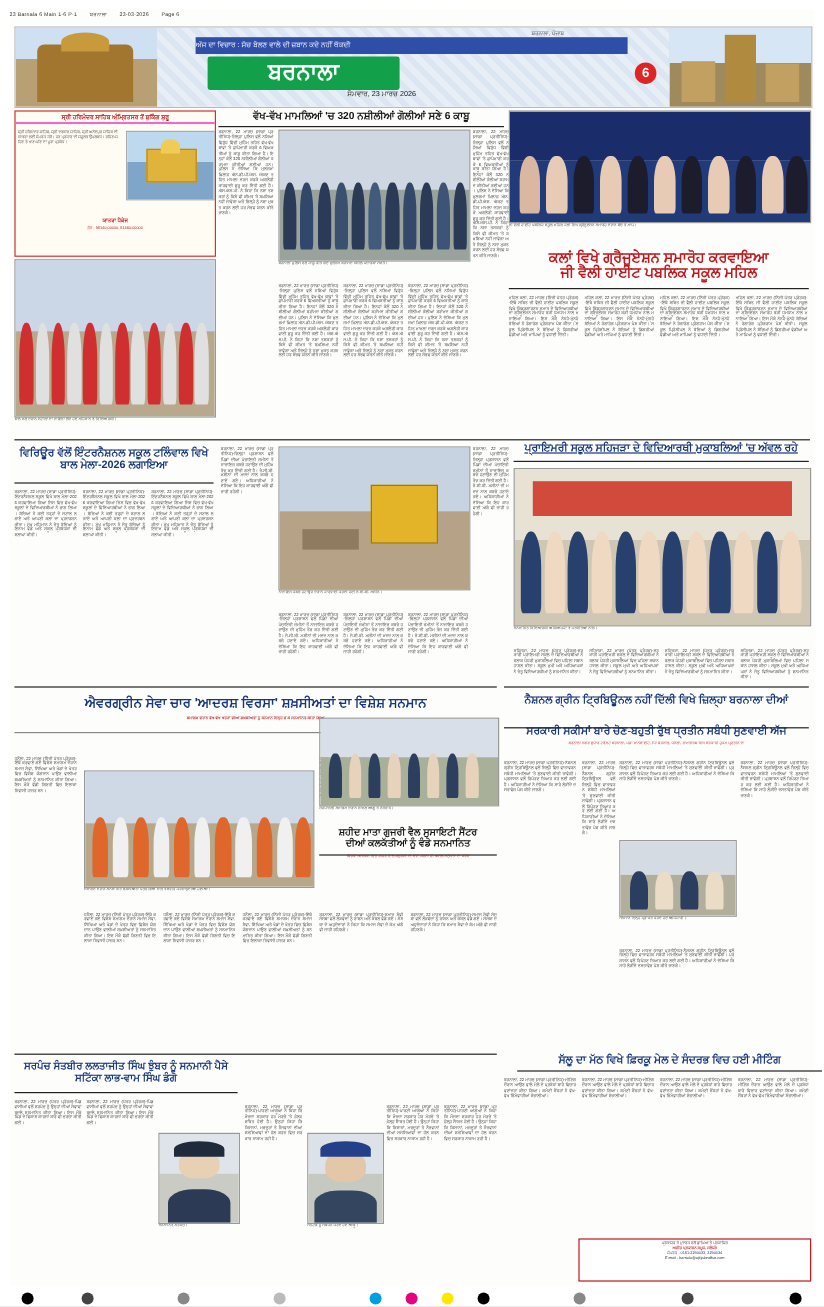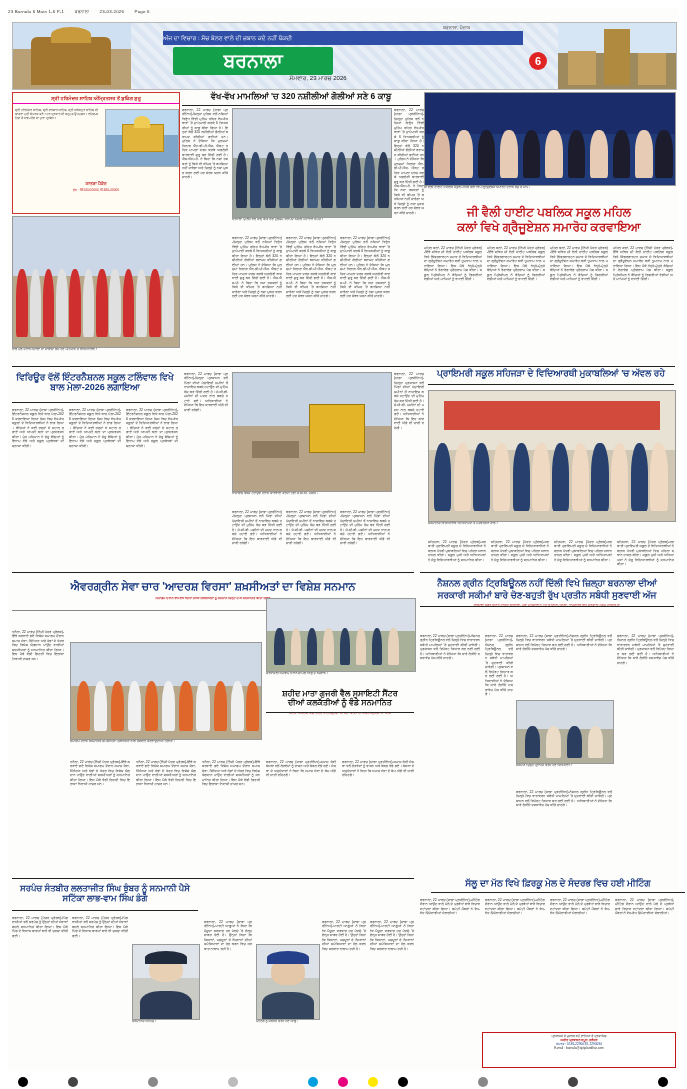--- a/index.html
+++ b/index.html
@@ -139,22 +139,22 @@
         <i style="left:48%;background:#e8cbb4;"></i>
       <i style="left:57%;background:#1c1c2c;"></i>
         <i style="left:66%;background:#e8cbb4;"></i>
       <i style="left:75%;background:#1c1c2c;"></i>
         <i style="left:84%;background:#e8cbb4;"></i>
       <i style="left:92%;background:#1c1c2c;"></i>
     </div>
   </div>
   <div class="col cap" style="left:424px;top:186px;width:250px;">ਜੀ ਵੈਲੀ ਹਾਈਟ ਪਬਲਿਕ ਸਕੂਲ ਮਹਿਲ ਕਲਾਂ ਵਿਖੇ ਗ੍ਰੈਜੂਏਸ਼ਨ ਸਮਾਰੋਹ ਦੌਰਾਨ ਬੱਚੇ ਤੇ ਮਾਪੇ।</div>
   <div class="col" style="left:424px;top:206px;width:250px;">
+    <div class="hl red" style="font-size:12px;margin-top:2px;">ਕਲਾਂ ਵਿਖੇ ਗ੍ਰੈਜੂਏਸ਼ਨ ਸਮਾਰੋਹ ਕਰਵਾਇਆ</div>
     <div class="hl red" style="font-size:12px;">ਜੀ ਵੈਲੀ ਹਾਈਟ ਪਬਲਿਕ ਸਕੂਲ ਮਹਿਲ</div>
-    <div class="hl red" style="font-size:12px;margin-top:2px;">ਕਲਾਂ ਵਿਖੇ ਗ੍ਰੈਜੂਏਸ਼ਨ ਸਮਾਰੋਹ ਕਰਵਾਇਆ</div>
     <div class="rule" style="left:0;top:34px;width:250px;"></div>
   </div>
   <div class="col txt" style="left:424px;top:246px;width:58px;height:112px;">ਮਹਿਲ ਕਲਾਂ, 22 ਮਾਰਚ (ਨਿੱਜੀ ਪੱਤਰ ਪ੍ਰੇਰਕ)-ਇੱਥੇ ਸਥਿਤ ਜੀ ਵੈਲੀ ਹਾਈਟ ਪਬਲਿਕ ਸਕੂਲ ਵਿਖੇ ਕਿੰਡਰਗਾਰਟਨ ਜਮਾਤ ਦੇ ਵਿਦਿਆਰਥੀਆਂ ਦਾ ਗ੍ਰੈਜੂਏਸ਼ਨ ਸਮਾਰੋਹ ਬੜੀ ਧੂਮਧਾਮ ਨਾਲ ਮਨਾਇਆ ਗਿਆ। ਇਸ ਮੌਕੇ ਨੰਨ੍ਹੇ-ਮੁੰਨ੍ਹੇ ਬੱਚਿਆਂ ਨੇ ਰੰਗਾਰੰਗ ਪ੍ਰੋਗਰਾਮ ਪੇਸ਼ ਕੀਤਾ। ਸਕੂਲ ਪ੍ਰਿੰਸੀਪਲ ਨੇ ਬੱਚਿਆਂ ਨੂੰ ਡਿਗਰੀਆਂ ਵੰਡੀਆਂ ਅਤੇ ਮਾਪਿਆਂ ਨੂੰ ਵਧਾਈ ਦਿੱਤੀ।</div>
   <div class="col txt" style="left:487px;top:246px;width:58px;height:112px;">ਮਹਿਲ ਕਲਾਂ, 22 ਮਾਰਚ (ਨਿੱਜੀ ਪੱਤਰ ਪ੍ਰੇਰਕ)-ਇੱਥੇ ਸਥਿਤ ਜੀ ਵੈਲੀ ਹਾਈਟ ਪਬਲਿਕ ਸਕੂਲ ਵਿਖੇ ਕਿੰਡਰਗਾਰਟਨ ਜਮਾਤ ਦੇ ਵਿਦਿਆਰਥੀਆਂ ਦਾ ਗ੍ਰੈਜੂਏਸ਼ਨ ਸਮਾਰੋਹ ਬੜੀ ਧੂਮਧਾਮ ਨਾਲ ਮਨਾਇਆ ਗਿਆ। ਇਸ ਮੌਕੇ ਨੰਨ੍ਹੇ-ਮੁੰਨ੍ਹੇ ਬੱਚਿਆਂ ਨੇ ਰੰਗਾਰੰਗ ਪ੍ਰੋਗਰਾਮ ਪੇਸ਼ ਕੀਤਾ। ਸਕੂਲ ਪ੍ਰਿੰਸੀਪਲ ਨੇ ਬੱਚਿਆਂ ਨੂੰ ਡਿਗਰੀਆਂ ਵੰਡੀਆਂ ਅਤੇ ਮਾਪਿਆਂ ਨੂੰ ਵਧਾਈ ਦਿੱਤੀ।</div>
   <div class="col txt" style="left:550px;top:246px;width:58px;height:112px;">ਮਹਿਲ ਕਲਾਂ, 22 ਮਾਰਚ (ਨਿੱਜੀ ਪੱਤਰ ਪ੍ਰੇਰਕ)-ਇੱਥੇ ਸਥਿਤ ਜੀ ਵੈਲੀ ਹਾਈਟ ਪਬਲਿਕ ਸਕੂਲ ਵਿਖੇ ਕਿੰਡਰਗਾਰਟਨ ਜਮਾਤ ਦੇ ਵਿਦਿਆਰਥੀਆਂ ਦਾ ਗ੍ਰੈਜੂਏਸ਼ਨ ਸਮਾਰੋਹ ਬੜੀ ਧੂਮਧਾਮ ਨਾਲ ਮਨਾਇਆ ਗਿਆ। ਇਸ ਮੌਕੇ ਨੰਨ੍ਹੇ-ਮੁੰਨ੍ਹੇ ਬੱਚਿਆਂ ਨੇ ਰੰਗਾਰੰਗ ਪ੍ਰੋਗਰਾਮ ਪੇਸ਼ ਕੀਤਾ। ਸਕੂਲ ਪ੍ਰਿੰਸੀਪਲ ਨੇ ਬੱਚਿਆਂ ਨੂੰ ਡਿਗਰੀਆਂ ਵੰਡੀਆਂ ਅਤੇ ਮਾਪਿਆਂ ਨੂੰ ਵਧਾਈ ਦਿੱਤੀ।</div>
   <div class="col txt" style="left:613px;top:246px;width:60px;height:112px;">ਮਹਿਲ ਕਲਾਂ, 22 ਮਾਰਚ (ਨਿੱਜੀ ਪੱਤਰ ਪ੍ਰੇਰਕ)-ਇੱਥੇ ਸਥਿਤ ਜੀ ਵੈਲੀ ਹਾਈਟ ਪਬਲਿਕ ਸਕੂਲ ਵਿਖੇ ਕਿੰਡਰਗਾਰਟਨ ਜਮਾਤ ਦੇ ਵਿਦਿਆਰਥੀਆਂ ਦਾ ਗ੍ਰੈਜੂਏਸ਼ਨ ਸਮਾਰੋਹ ਬੜੀ ਧੂਮਧਾਮ ਨਾਲ ਮਨਾਇਆ ਗਿਆ। ਇਸ ਮੌਕੇ ਨੰਨ੍ਹੇ-ਮੁੰਨ੍ਹੇ ਬੱਚਿਆਂ ਨੇ ਰੰਗਾਰੰਗ ਪ੍ਰੋਗਰਾਮ ਪੇਸ਼ ਕੀਤਾ। ਸਕੂਲ ਪ੍ਰਿੰਸੀਪਲ ਨੇ ਬੱਚਿਆਂ ਨੂੰ ਡਿਗਰੀਆਂ ਵੰਡੀਆਂ ਅਤੇ ਮਾਪਿਆਂ ਨੂੰ ਵਧਾਈ ਦਿੱਤੀ।</div>
 
   <div class="ph" style="left:12px;top:216px;width:166px;height:130px;">
     <div class="sky" style="background:#cbd7e6;"></div>
     <div class="grd" style="background:#b9a98c;"></div>
@@ -192,21 +192,21 @@
     <div style="position:absolute;left:48%;top:26%;width:34%;height:40%;background:#e3b328;border:1px solid #9c7a12;"></div>
     <div style="position:absolute;left:12%;top:58%;width:30%;height:14%;background:#8e7b60;"></div>
   </div>
   <div class="col cap" style="left:232px;top:492px;width:158px;">ਨਾਜਾਇਜ਼ ਕਬਜ਼ੇ ਹਟਾਉਣ ਦੌਰਾਨ ਕਾਰਵਾਈ ਕਰਦੀ ਹੋਈ ਜੇ.ਸੀ.ਬੀ. ਮਸ਼ੀਨ।</div>
   <div class="col txt" style="left:232px;top:510px;width:50px;height:58px;">ਬਰਨਾਲਾ, 22 ਮਾਰਚ (ਸਾਡਾ ਪ੍ਰਤੀਨਿਧ)-ਜ਼ਿਲ੍ਹਾ ਪ੍ਰਸ਼ਾਸਨ ਵਲੋਂ ਪਿੰਡਾਂ ਦੀਆਂ ਪੰਚਾਇਤੀ ਜ਼ਮੀਨਾਂ ਤੋਂ ਨਾਜਾਇਜ਼ ਕਬਜ਼ੇ ਹਟਾਉਣ ਦੀ ਮੁਹਿੰਮ ਤੇਜ਼ ਕਰ ਦਿੱਤੀ ਗਈ ਹੈ। ਜੇ.ਸੀ.ਬੀ. ਮਸ਼ੀਨਾਂ ਦੀ ਮਦਦ ਨਾਲ ਕਬਜ਼ੇ ਹਟਾਏ ਗਏ। ਅਧਿਕਾਰੀਆਂ ਨੇ ਦੱਸਿਆ ਕਿ ਇਹ ਕਾਰਵਾਈ ਅੱਗੇ ਵੀ ਜਾਰੀ ਰਹੇਗੀ।</div>
   <div class="col txt" style="left:286px;top:510px;width:50px;height:58px;">ਬਰਨਾਲਾ, 22 ਮਾਰਚ (ਸਾਡਾ ਪ੍ਰਤੀਨਿਧ)-ਜ਼ਿਲ੍ਹਾ ਪ੍ਰਸ਼ਾਸਨ ਵਲੋਂ ਪਿੰਡਾਂ ਦੀਆਂ ਪੰਚਾਇਤੀ ਜ਼ਮੀਨਾਂ ਤੋਂ ਨਾਜਾਇਜ਼ ਕਬਜ਼ੇ ਹਟਾਉਣ ਦੀ ਮੁਹਿੰਮ ਤੇਜ਼ ਕਰ ਦਿੱਤੀ ਗਈ ਹੈ। ਜੇ.ਸੀ.ਬੀ. ਮਸ਼ੀਨਾਂ ਦੀ ਮਦਦ ਨਾਲ ਕਬਜ਼ੇ ਹਟਾਏ ਗਏ। ਅਧਿਕਾਰੀਆਂ ਨੇ ਦੱਸਿਆ ਕਿ ਇਹ ਕਾਰਵਾਈ ਅੱਗੇ ਵੀ ਜਾਰੀ ਰਹੇਗੀ।</div>
   <div class="col txt" style="left:340px;top:510px;width:50px;height:58px;">ਬਰਨਾਲਾ, 22 ਮਾਰਚ (ਸਾਡਾ ਪ੍ਰਤੀਨਿਧ)-ਜ਼ਿਲ੍ਹਾ ਪ੍ਰਸ਼ਾਸਨ ਵਲੋਂ ਪਿੰਡਾਂ ਦੀਆਂ ਪੰਚਾਇਤੀ ਜ਼ਮੀਨਾਂ ਤੋਂ ਨਾਜਾਇਜ਼ ਕਬਜ਼ੇ ਹਟਾਉਣ ਦੀ ਮੁਹਿੰਮ ਤੇਜ਼ ਕਰ ਦਿੱਤੀ ਗਈ ਹੈ। ਜੇ.ਸੀ.ਬੀ. ਮਸ਼ੀਨਾਂ ਦੀ ਮਦਦ ਨਾਲ ਕਬਜ਼ੇ ਹਟਾਏ ਗਏ। ਅਧਿਕਾਰੀਆਂ ਨੇ ਦੱਸਿਆ ਕਿ ਇਹ ਕਾਰਵਾਈ ਅੱਗੇ ਵੀ ਜਾਰੀ ਰਹੇਗੀ।</div>
   <div class="col txt" style="left:394px;top:372px;width:30px;height:196px;">ਬਰਨਾਲਾ, 22 ਮਾਰਚ (ਸਾਡਾ ਪ੍ਰਤੀਨਿਧ)-ਜ਼ਿਲ੍ਹਾ ਪ੍ਰਸ਼ਾਸਨ ਵਲੋਂ ਪਿੰਡਾਂ ਦੀਆਂ ਪੰਚਾਇਤੀ ਜ਼ਮੀਨਾਂ ਤੋਂ ਨਾਜਾਇਜ਼ ਕਬਜ਼ੇ ਹਟਾਉਣ ਦੀ ਮੁਹਿੰਮ ਤੇਜ਼ ਕਰ ਦਿੱਤੀ ਗਈ ਹੈ। ਜੇ.ਸੀ.ਬੀ. ਮਸ਼ੀਨਾਂ ਦੀ ਮਦਦ ਨਾਲ ਕਬਜ਼ੇ ਹਟਾਏ ਗਏ। ਅਧਿਕਾਰੀਆਂ ਨੇ ਦੱਸਿਆ ਕਿ ਇਹ ਕਾਰਵਾਈ ਅੱਗੇ ਵੀ ਜਾਰੀ ਰਹੇਗੀ।</div>
 
   <div class="col" style="left:428px;top:368px;width:246px;">
-    <div class="hl blue" style="font-size:9px;">ਪ੍ਰਾਇਮਰੀ ਸਕੂਲ ਸਹਿਜੜਾ ਦੇ ਵਿਦਿਆਰਥੀ ਮੁਕਾਬਲਿਆਂ 'ਚ ਅੱਵਲ ਰਹੇ</div>
+    <div class="hl blue" style="font-size:9px;text-decoration:underline;">ਪ੍ਰਾਇਮਰੀ ਸਕੂਲ ਸਹਿਜੜਾ ਦੇ ਵਿਦਿਆਰਥੀ ਮੁਕਾਬਲਿਆਂ 'ਚ ਅੱਵਲ ਰਹੇ</div>
     <div class="rule" style="left:0;top:16px;width:246px;"></div>
   </div>
   <div class="ph" style="left:428px;top:390px;width:246px;height:130px;">
     <div class="sky" style="background:#e7e2d4;"></div>
     <div class="grd" style="background:#cfc7b4;"></div>
     <div style="position:absolute;left:6%;top:8%;width:88%;height:22%;background:#d14a3c;"></div>
     <div class="people">
       <i style="left:2%;background:#27406d;"></i>
         <i style="left:10%;background:#efd9c2;"></i>
       <i style="left:18%;background:#27406d;"></i>
@@ -277,21 +277,21 @@
     <div class="hl" style="font-size:8px;text-align:center;">ਦੀਆਂ ਕਲਕੱਤੀਆਂ ਨੂੰ ਵੰਡੇ ਸਨਮਾਨਿਤ</div>
     <div class="rule" style="left:0;top:22px;width:148px;"></div>
     <div class="cap" style="text-align:center;margin-top:4px;color:#c0161c;">ਬਿਰਧਾਂ ਆਸ਼ਰਮ ਵਿਚ ਰਹਿਣ ਵਾਲੇ ਬਜ਼ੁਰਗਾਂ ਦੀ ਸੇਵਾ ਕਰਨਾ ਹੀ ਅਸਲ ਮਨੁੱਖਤਾ ਦਾ ਧਰਮ</div>
   </div>
   <div class="col txt" style="left:266px;top:760px;width:70px;height:110px;">ਬਰਨਾਲਾ, 22 ਮਾਰਚ (ਸਾਡਾ ਪ੍ਰਤੀਨਿਧ)-ਸਮਾਜ ਸੇਵੀ ਸੰਸਥਾ ਵਲੋਂ ਲੋੜਵੰਦਾਂ ਨੂੰ ਰਾਸ਼ਨ ਅਤੇ ਕੰਬਲ ਵੰਡੇ ਗਏ। ਸੰਸਥਾ ਦੇ ਅਹੁਦੇਦਾਰਾਂ ਨੇ ਕਿਹਾ ਕਿ ਸਮਾਜ ਸੇਵਾ ਦੇ ਕੰਮ ਅੱਗੇ ਵੀ ਜਾਰੀ ਰਹਿਣਗੇ।</div>
   <div class="col txt" style="left:342px;top:760px;width:72px;height:110px;">ਬਰਨਾਲਾ, 22 ਮਾਰਚ (ਸਾਡਾ ਪ੍ਰਤੀਨਿਧ)-ਸਮਾਜ ਸੇਵੀ ਸੰਸਥਾ ਵਲੋਂ ਲੋੜਵੰਦਾਂ ਨੂੰ ਰਾਸ਼ਨ ਅਤੇ ਕੰਬਲ ਵੰਡੇ ਗਏ। ਸੰਸਥਾ ਦੇ ਅਹੁਦੇਦਾਰਾਂ ਨੇ ਕਿਹਾ ਕਿ ਸਮਾਜ ਸੇਵਾ ਦੇ ਕੰਮ ਅੱਗੇ ਵੀ ਜਾਰੀ ਰਹਿਣਗੇ।</div>
 
   <div class="rule" style="left:420px;top:572px;width:254px;"></div>
   <div class="col" style="left:420px;top:578px;width:254px;">
     <div class="hl blue" style="font-size:9px;">ਨੈਸ਼ਨਲ ਗ੍ਰੀਨ ਟ੍ਰਿਬਿਊਨਲ ਨਹੀਂ ਦਿੱਲੀ ਵਿਖੇ ਜ਼ਿਲ੍ਹਾ ਬਰਨਾਲਾ ਦੀਆਂ</div>
-    <div class="hl blue" style="font-size:9px;margin-top:2px;">ਸਰਕਾਰੀ ਸਕੀਮਾਂ ਬਾਰੇ ਚੋਣ-ਬਹੁਤੀ ਰੁੱਖ ਪ੍ਰਤੀਨ ਸਬੰਧੀ ਸੁਣਵਾਈ ਅੱਜ</div>
+    <div class="hl blue" style="font-size:9px;margin-top:16px;font-family:Liberation Serif, serif;">ਸਰਕਾਰੀ ਸਕੀਮਾਂ ਬਾਰੇ ਚੋਣ-ਬਹੁਤੀ ਰੁੱਖ ਪ੍ਰਤੀਨ ਸਬੰਧੀ ਸੁਣਵਾਈ ਅੱਜ</div>
     <div class="rule" style="left:0;top:28px;width:254px;"></div>
     <div class="cap" style="text-align:center;margin-top:4px;color:#c0161c;">ਬਰਨਾਲਾ ਨਗਰ ਸੁਧਾਰ ਟਰੱਸਟ ਬਰਨਾਲਾ, ਪੰਡਾ ਮਾਨਸਾਈਟ, ਧਿਾ ਬਰਨਾਲ, ਧਨੌਲਾ, ਰਾਮਤੀਰਥ ਵਿਖੇ ਸਰਕਾਰੀ ਹੁਕਮ ਪ੍ਰਤੀਨ ਦਾ</div>
   </div>
   <div class="col txt" style="left:420px;top:634px;width:60px;height:236px;">ਬਰਨਾਲਾ, 22 ਮਾਰਚ (ਸਾਡਾ ਪ੍ਰਤੀਨਿਧ)-ਨੈਸ਼ਨਲ ਗ੍ਰੀਨ ਟ੍ਰਿਬਿਊਨਲ ਵਲੋਂ ਜ਼ਿਲ੍ਹੇ ਵਿਚ ਵਾਤਾਵਰਨ ਸਬੰਧੀ ਮਾਮਲਿਆਂ 'ਤੇ ਸੁਣਵਾਈ ਕੀਤੀ ਜਾਵੇਗੀ। ਪ੍ਰਸ਼ਾਸਨ ਵਲੋਂ ਰਿਪੋਰਟ ਤਿਆਰ ਕਰ ਲਈ ਗਈ ਹੈ। ਅਧਿਕਾਰੀਆਂ ਨੇ ਦੱਸਿਆ ਕਿ ਸਾਰੇ ਲੋੜੀਂਦੇ ਦਸਤਾਵੇਜ਼ ਪੇਸ਼ ਕੀਤੇ ਜਾਣਗੇ।</div>
   <div class="col txt" style="left:485px;top:634px;width:28px;height:236px;">ਬਰਨਾਲਾ, 22 ਮਾਰਚ (ਸਾਡਾ ਪ੍ਰਤੀਨਿਧ)-ਨੈਸ਼ਨਲ ਗ੍ਰੀਨ ਟ੍ਰਿਬਿਊਨਲ ਵਲੋਂ ਜ਼ਿਲ੍ਹੇ ਵਿਚ ਵਾਤਾਵਰਨ ਸਬੰਧੀ ਮਾਮਲਿਆਂ 'ਤੇ ਸੁਣਵਾਈ ਕੀਤੀ ਜਾਵੇਗੀ। ਪ੍ਰਸ਼ਾਸਨ ਵਲੋਂ ਰਿਪੋਰਟ ਤਿਆਰ ਕਰ ਲਈ ਗਈ ਹੈ। ਅਧਿਕਾਰੀਆਂ ਨੇ ਦੱਸਿਆ ਕਿ ਸਾਰੇ ਲੋੜੀਂਦੇ ਦਸਤਾਵੇਜ਼ ਪੇਸ਼ ਕੀਤੇ ਜਾਣਗੇ।</div>
   <div class="ph" style="left:516px;top:700px;width:96px;height:62px;">
     <div class="sky" style="background:#d5dbe3;"></div>
     <div class="grd" style="background:#b2ae9c;"></div>
     <div class="people">
       <i style="left:8%;background:#2b3e60;width:16%;"></i>

